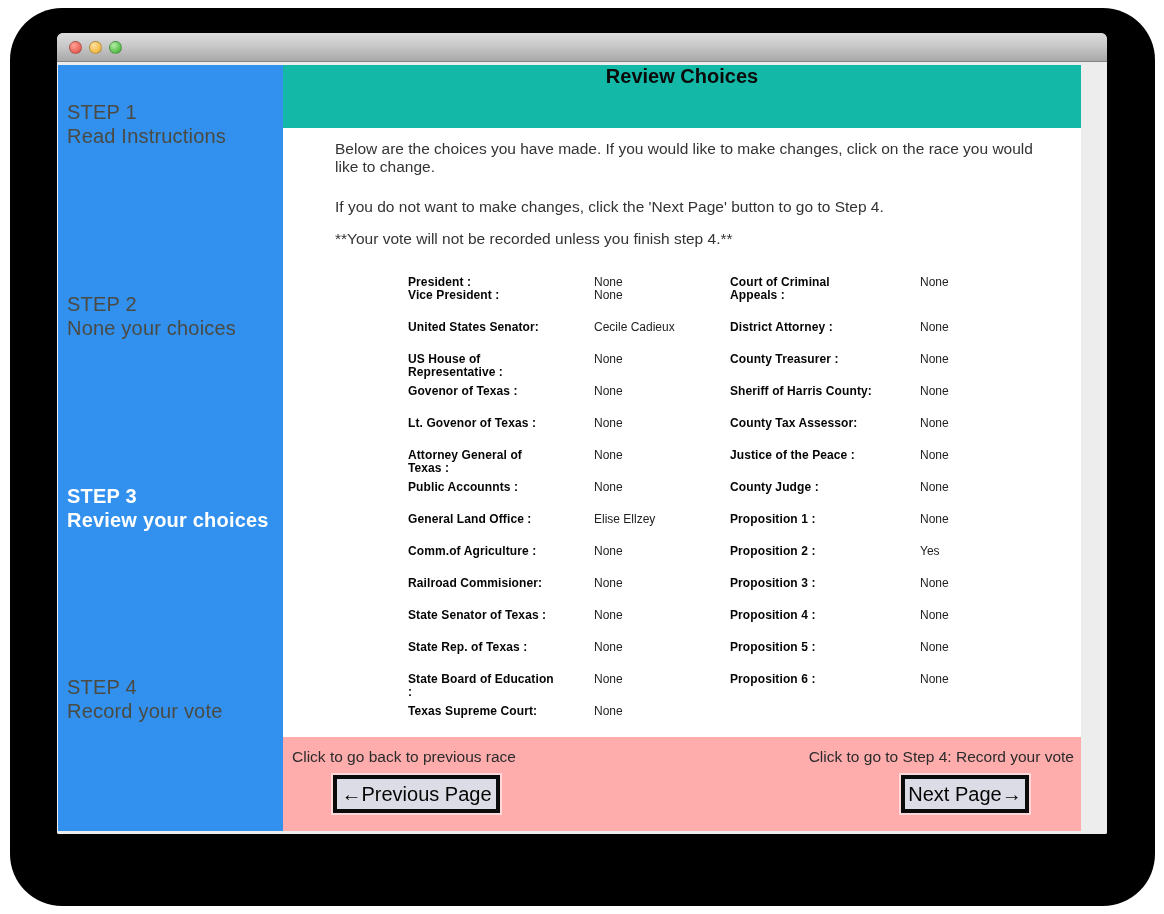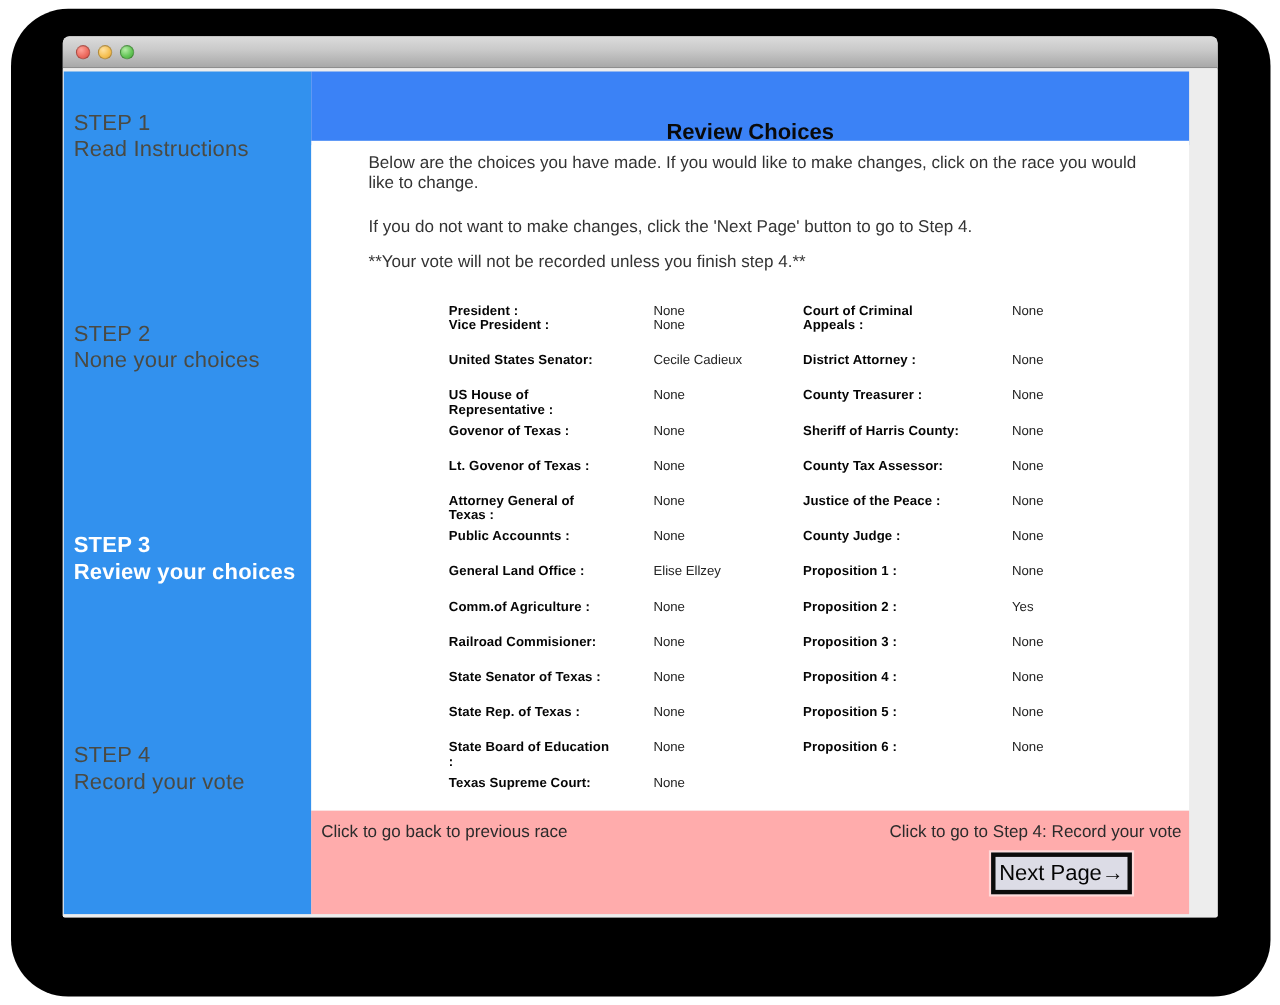--- a/index.html
+++ b/index.html
@@ -35,21 +35,21 @@
   }
   .step {
     position: absolute; left: 9px; width: 212px;
     font-size: 20px; line-height: 24px; color: #4A4A43; letter-spacing: 0.2px;
   }
   .step.active { color: #ffffff; font-weight: bold; }
   .step-1 { top: 35px; } .step-2 { top: 227px; } .step-3 { top: 419px; } .step-4 { top: 610px; }
 
   .header {
     position: absolute; left: 226px; top: 2px; width: 798px; height: 67px;
-    background: #3b82f6; display: flex; align-items: flex-end; justify-content: center;
+    background: #14b8a6; display: flex; align-items: flex-start; justify-content: center;
   }
   .header-title { font-size: 20px; font-weight: bold; color: #0a0a0a; }
 
   .main {
     position: absolute; left: 226px; top: 65px; width: 798px; height: 609px;
     background: #ffffff;
   }
   .instructions { position: absolute; left: 52px; top: 12px; width: 706px; color: #333; }
   .instructions p { font-size: 15.5px; line-height: 18px; }
   .instructions p + p { margin-top: 14px; }
@@ -373,17 +373,18 @@
               <div></div>
             </div>
           </div>
 
       </div>
     </div>
 
     <div class="footer">
       <div class="hint hint-left">Click to go back to previous race</div>
       <div class="hint hint-right">Click to go to Step 4: Record your vote</div>
+      <button class="btn btn-prev">←Previous Page</button>
       <button class="btn btn-next">Next Page→</button>
     </div>
 
   </div>
 </div>
 
 </body></html>

